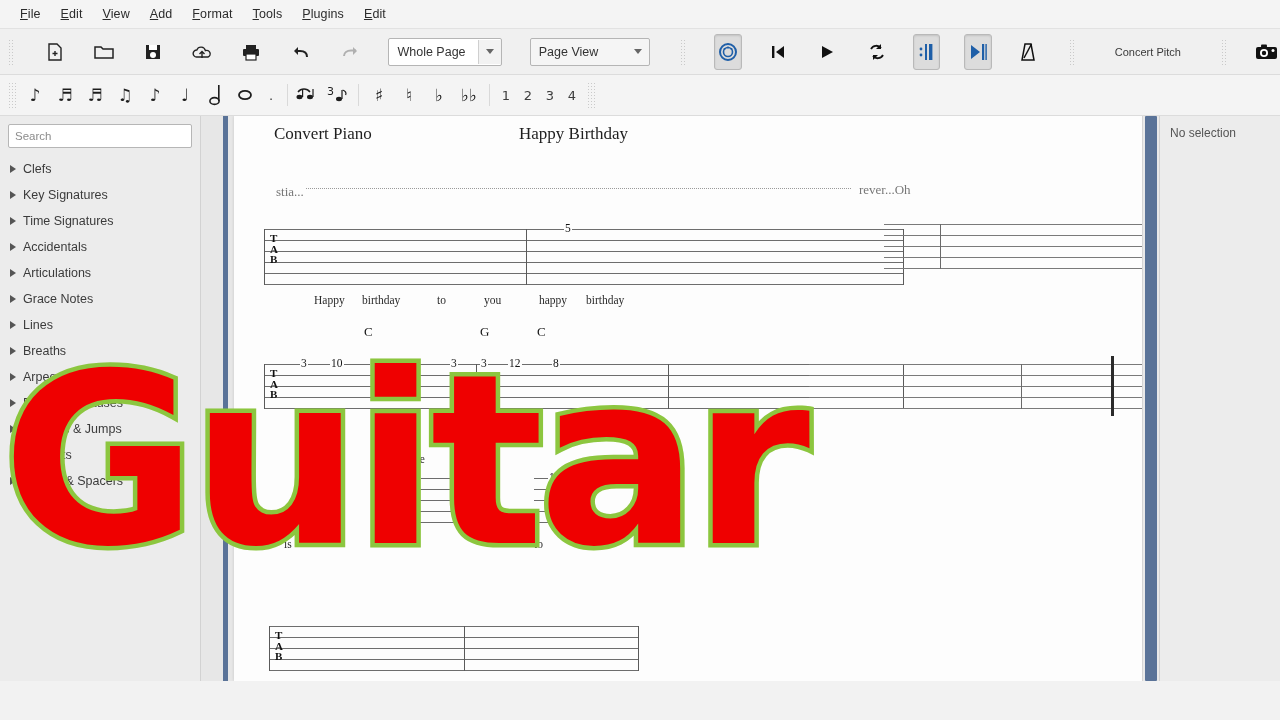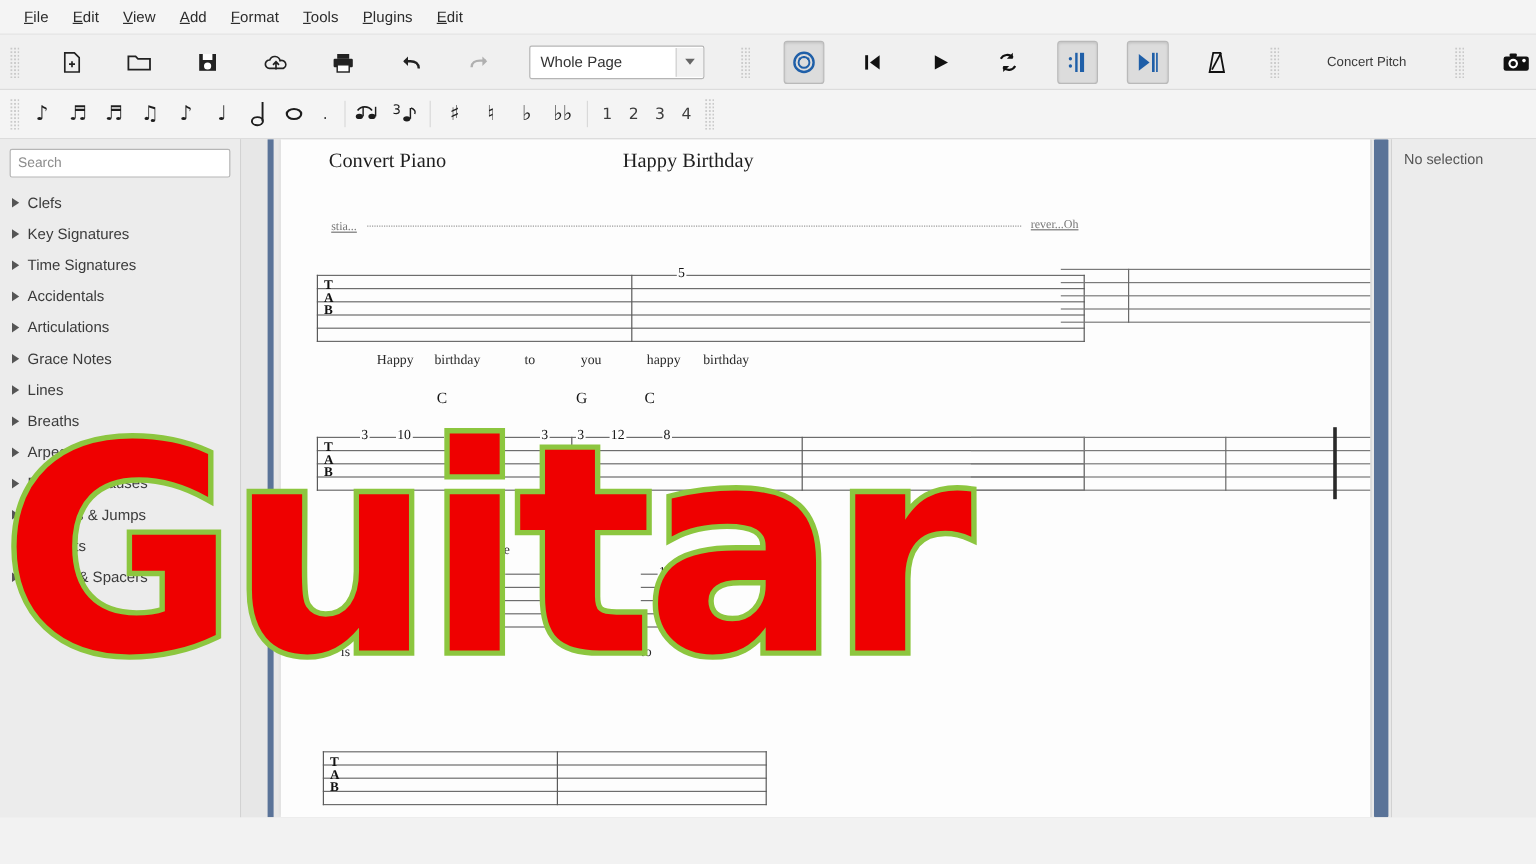--- a/index.html
+++ b/index.html
@@ -122,21 +122,21 @@
 
   .score-title{
     position:absolute;left:40px;top:8px;font-family:"Liberation Serif", serif;
     font-size:17px;color:#1e1e1e;white-space:nowrap;
   }
   .score-sub{
     position:absolute;left:285px;top:8px;font-family:"Liberation Serif", serif;
     font-size:17px;color:#1e1e1e;white-space:nowrap;
   }
   .tinytext{
-    position:absolute;font-family:"Liberation Serif", serif;font-size:10px;color:#777;text-decoration:underline;
+    position:absolute;font-family:"Liberation Serif", serif;font-size:13px;color:#777;
   }
   .dashline{position:absolute;height:0;border-top:1px dotted #9a9a9a;}
 
   
   .tabstaff{position:absolute;}
   .tabstaff .ln{position:absolute;left:0;height:1px;background:#6d6d6d;width:100%;}
   .tabstaff .bar{position:absolute;top:0;bottom:0;width:1px;background:#5a5a5a;}
   .tabclef{
     position:absolute;font-family:"Liberation Serif", serif;font-weight:bold;
     font-size:11px;line-height:10.5px;color:#111;letter-spacing:0;
@@ -239,20 +239,26 @@
         </svg>
     </div>
 
     <div class="combo wide">
       <div class="val">Whole Page</div>
       <div class="arrow">
           <span class="caret"></span>
         </div>
     </div>
 
+    <div class="combo wide" style="width:160px;background:#f5f5f5;">
+      <div class="val">Page View</div>
+      <div class="arrow" style="border-left:none;background:transparent;">
+          <span class="caret"></span>
+        </div>
+    </div>
 
     <div class="grip"></div>
 
     <div class="tb-btn active">
       <svg width="22" height="22" viewBox="0 0 22 22">
           <circle cx="11" cy="11" r="8" fill="none" stroke="#1f5fa8" stroke-width="2"></circle>
           <circle cx="11" cy="11" r="4.5" fill="none" stroke="#1f5fa8" stroke-width="1.6"></circle>
           <circle cx="7.5" cy="8" r="1" fill="#1f5fa8"></circle>
           <circle cx="11" cy="6.6" r="1" fill="#1f5fa8"></circle>
           <circle cx="14.5" cy="8" r="1" fill="#1f5fa8"></circle>

